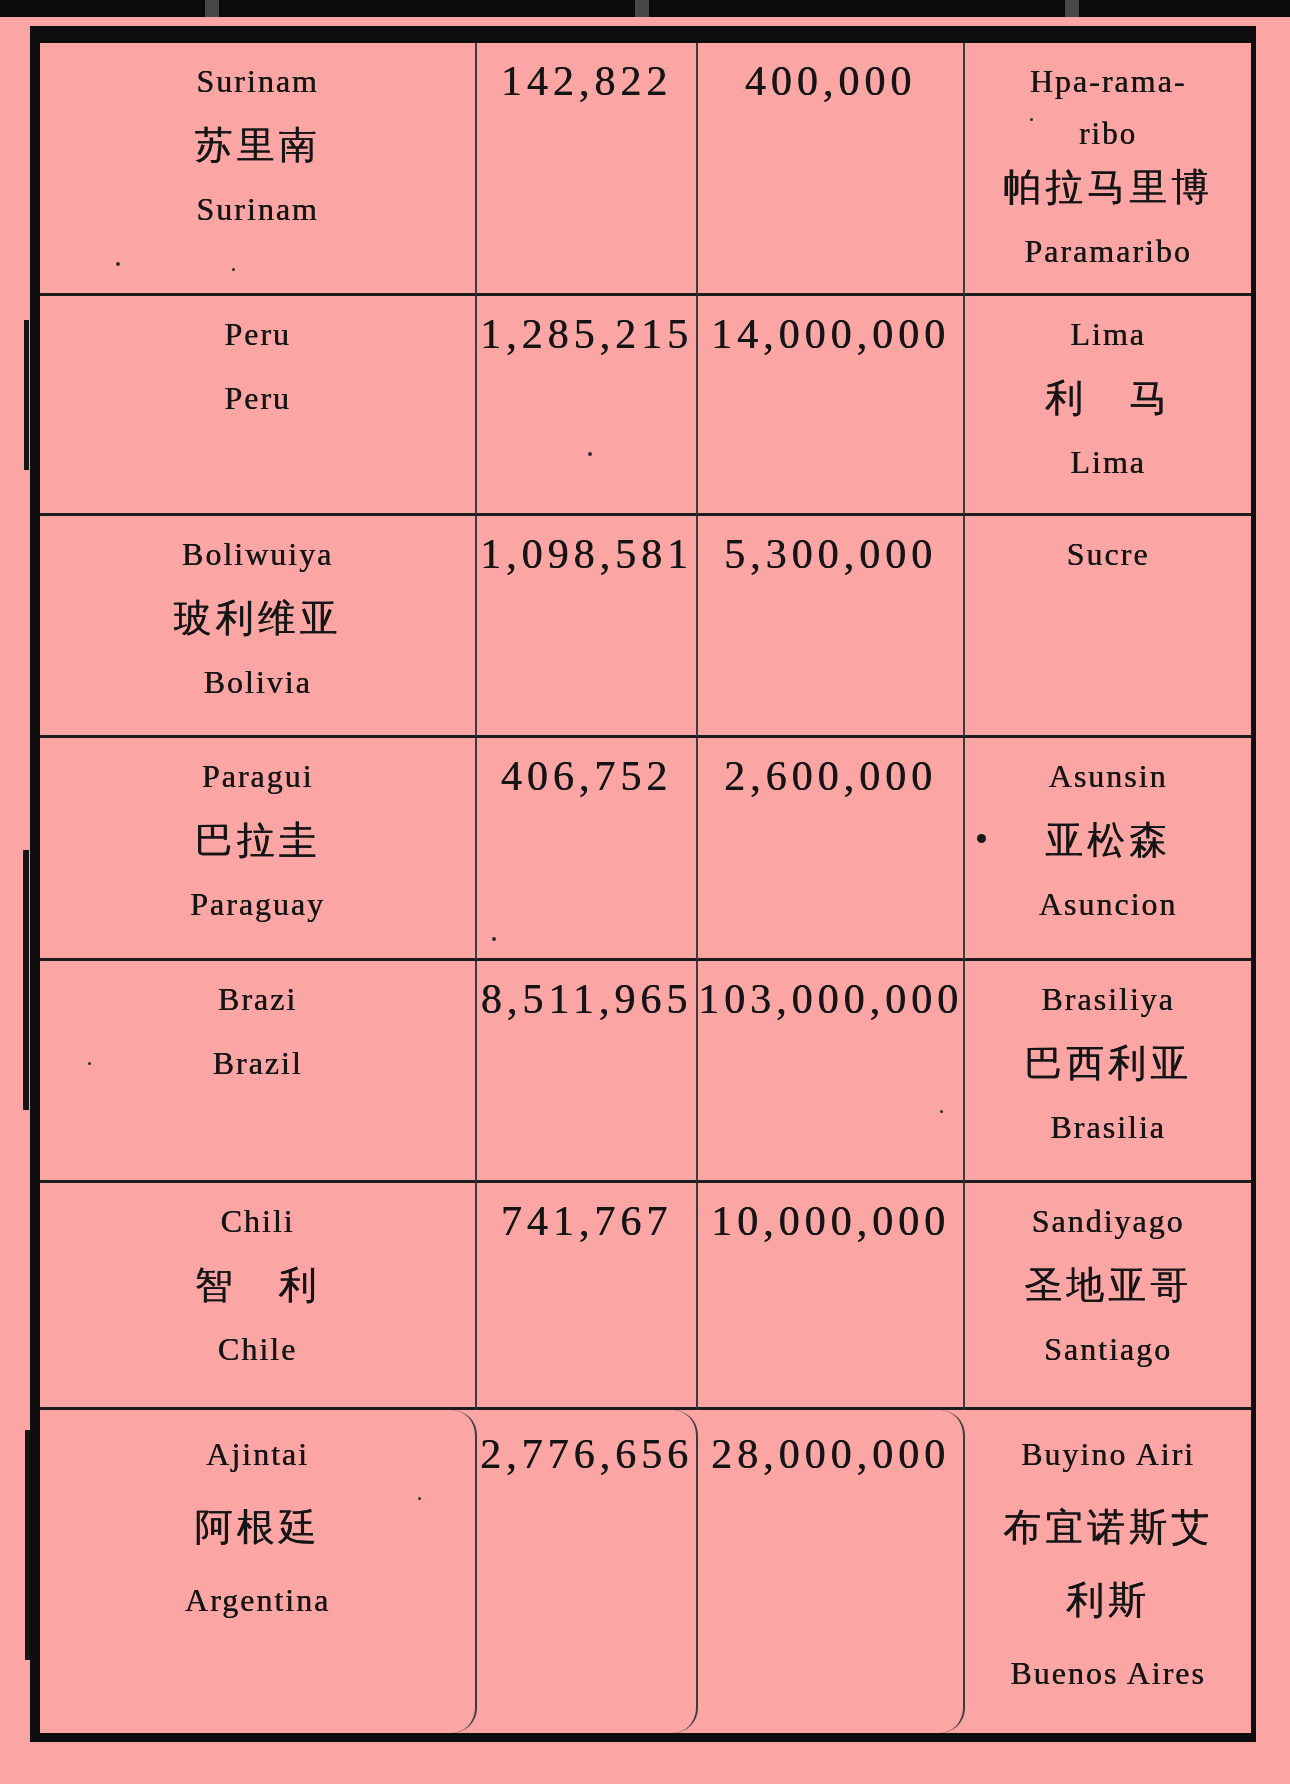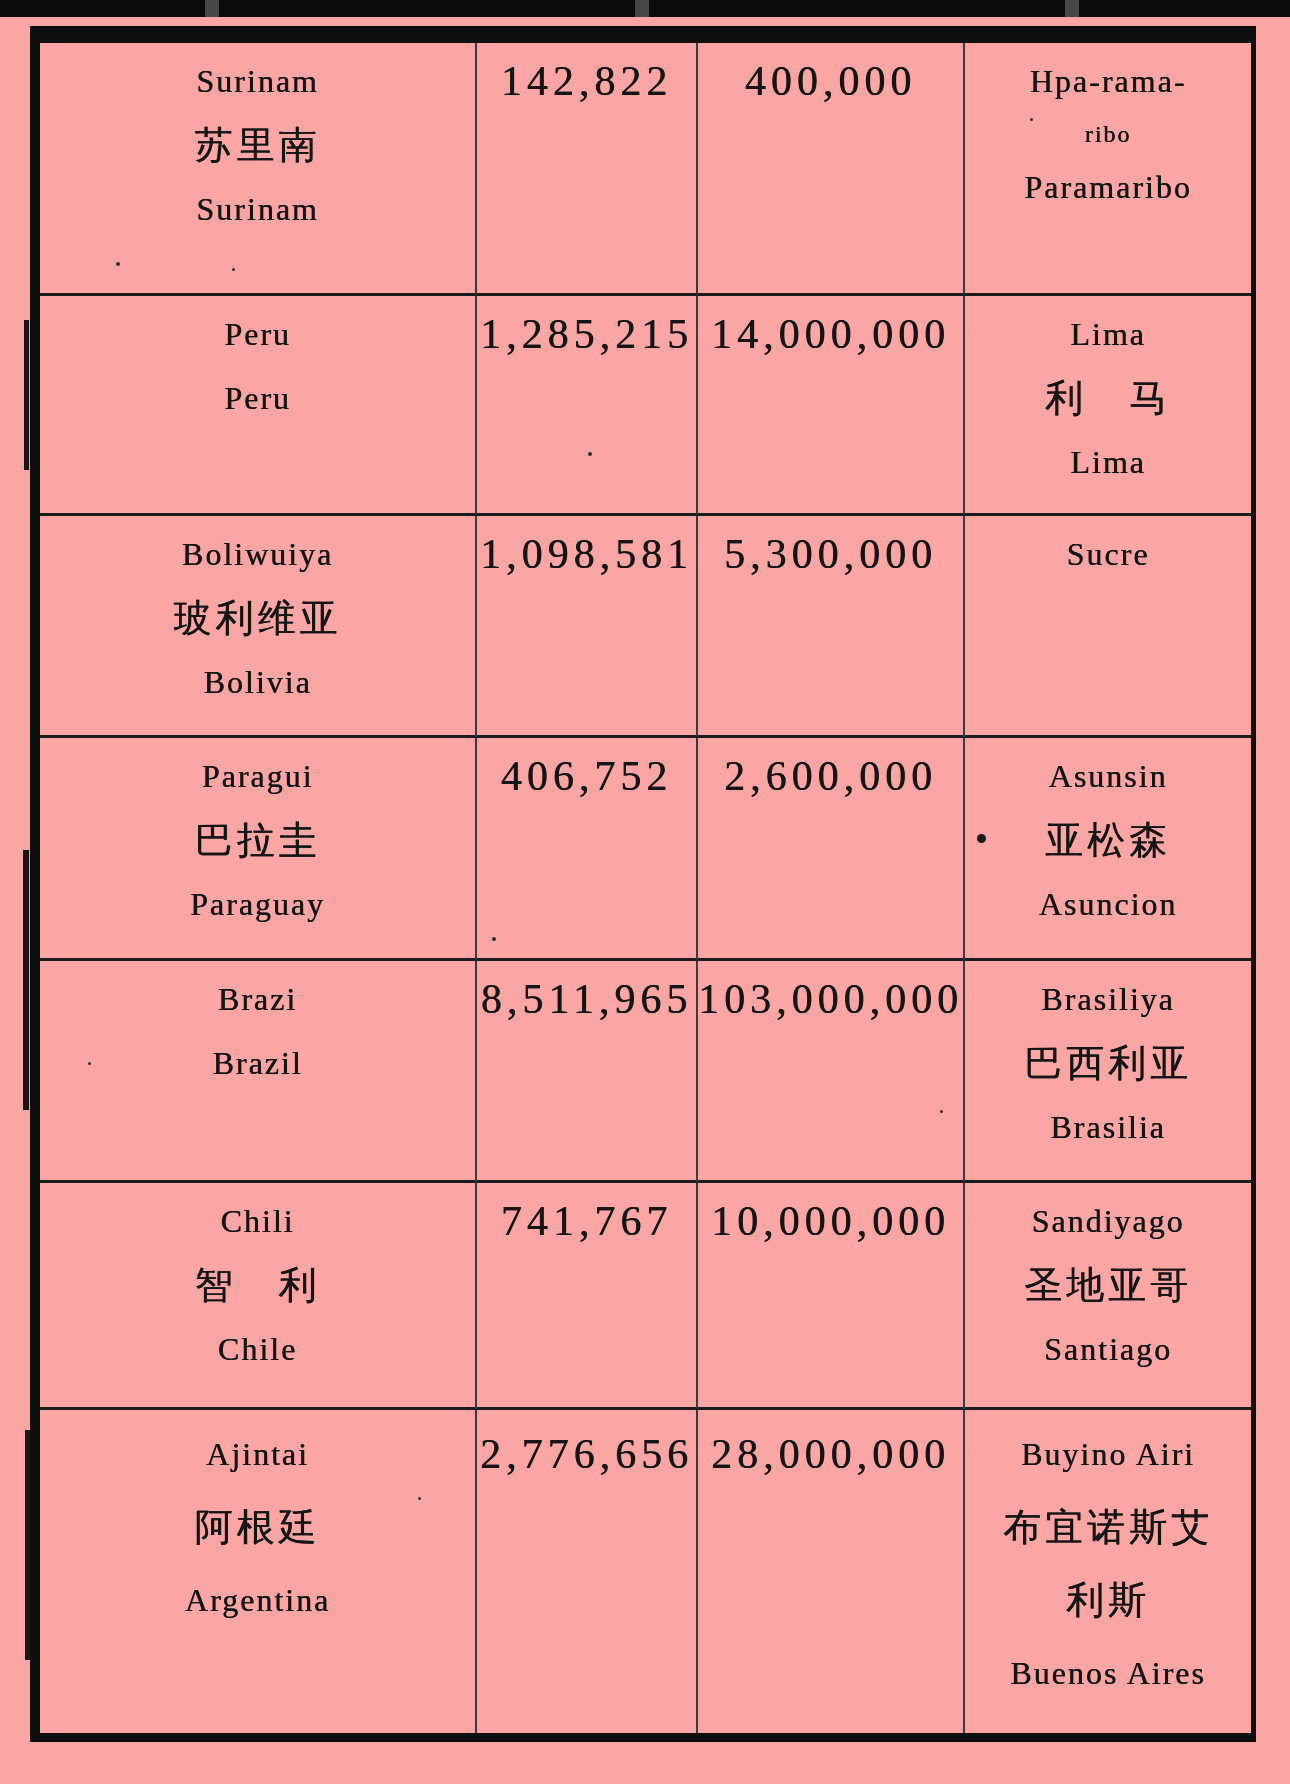--- a/index.html
+++ b/index.html
@@ -21,24 +21,24 @@
     grid-template-rows:253px 220px 222px 223px 222px 227px 1fr;
   }
   .row{display:contents;}
   .cell{box-sizing:border-box;position:relative;padding-top:6px;text-align:center;overflow:hidden;}
   .vr{border-right:2px solid #3c3c3c;}
   .hr{border-bottom:3px solid #1c1c1c;}
   .line{display:block;white-space:nowrap;}
   .lat{font-size:32px;line-height:64px;letter-spacing:2px;text-shadow:0.5px 0 0 currentColor;}
   .numv{font-size:42px;line-height:64px;letter-spacing:5px;text-shadow:0.5px 0 0 currentColor;}
   .cjk{font-size:38px;line-height:64px;letter-spacing:4px;text-shadow:0.6px 0 0 currentColor;}
-  .cont{line-height:42px;font-size:24px;}
+  .cont{line-height:42px;font-size:31px;}
   .row7 .lat,.row7 .numv{line-height:73px;}
   .row7 .cjk{line-height:73px;}
-  .row7 .cell{padding-top:8px;}
+  .row7 .cell{padding-top:8px;border-radius:25px;}
   .bullet{
     position:absolute;left:12px;top:96px;width:9px;height:9px;border-radius:50%;
     background:#181818;overflow:hidden;text-indent:-99px;
   }
   .noise{position:absolute;background:#2e2e2e;border-radius:50%;}
   #n1{left:116px;top:262px;width:4px;height:4px;}
   #n2{left:232px;top:268px;width:3px;height:3px;}
   #n3{left:588px;top:452px;width:4px;height:4px;}
   #n4{left:1030px;top:118px;width:3px;height:3px;}
   #n5{left:418px;top:1497px;width:3px;height:3px;}
@@ -67,20 +67,21 @@
         </div>
         <div class="cell vr hr">
           <span class="line numv">142,822</span>
         </div>
         <div class="cell vr hr">
           <span class="line numv">400,000</span>
         </div>
         <div class="cell hr">
           <span class="line lat">Hpa-rama-</span>
           <span class="line lat cont">ribo</span>
+          <span class="line cjk">帕拉马里博</span>
           <span class="line lat">Paramaribo</span>
         </div>
       </div>
 
       <div class="row">
         <div class="cell vr hr">
           <span class="line lat">Peru</span>
           <span class="line lat">Peru</span>
         </div>
         <div class="cell vr hr">

